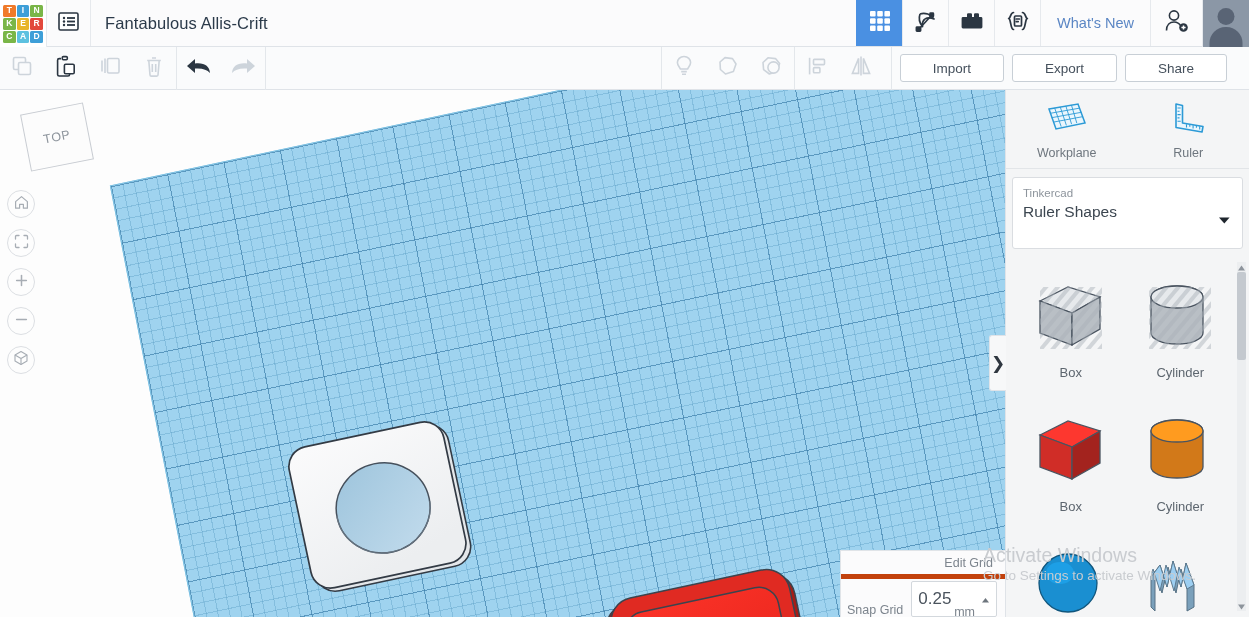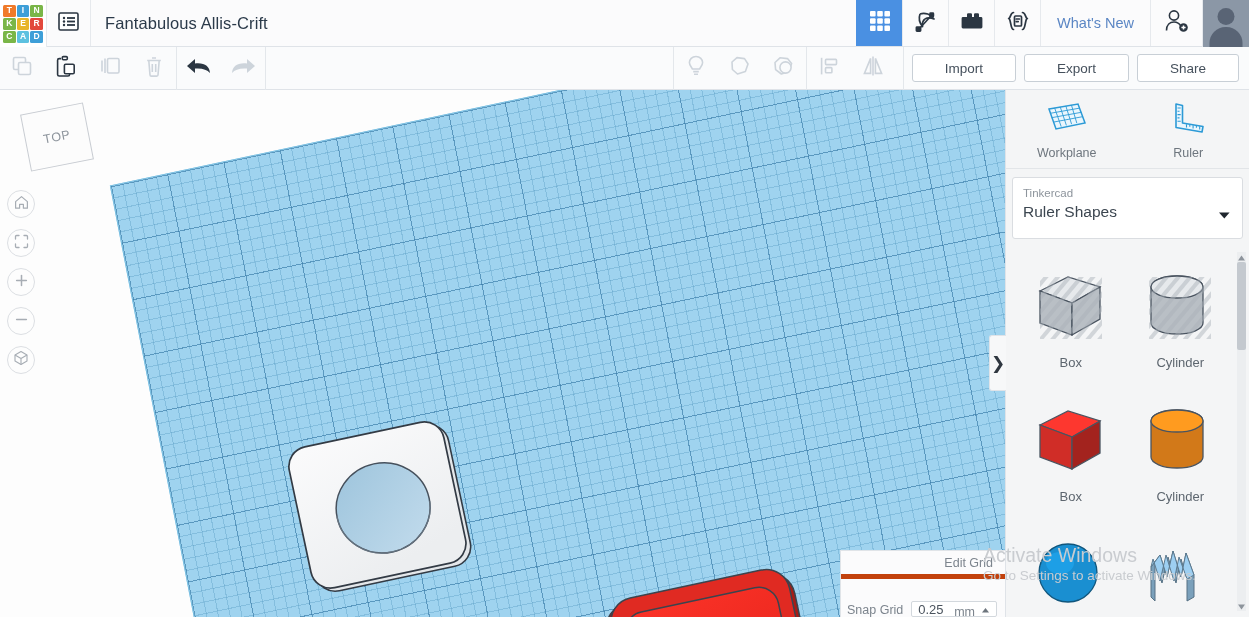--- a/index.html
+++ b/index.html
@@ -149,23 +149,23 @@
     background: #fbfbfc; border: 1px solid #e0e4e8; border-right: none; border-bottom: none;
   }
   .editgrid-row {
     height: 28px; display: flex; align-items: center; justify-content: flex-end;
     padding-right: 12px; border-bottom: 5px solid #c2410c;
   }
   .editgrid-btn { font-size: 12.5px; color: #7c848d; cursor: pointer; }
   .snap-row { height: 38px; display: flex; align-items: flex-end; padding: 0 8px 0 6px; }
   .snap-label { font-size: 12.5px; color: #7c848d; margin-right: 8px; white-space: nowrap; }
   .snap-select {
-    flex: 1; height: 16px; border: 1px solid #d3d8dd; background: #fff; border-radius: 2px;
+    flex: 1; height: 36px; border: 1px solid #d3d8dd; background: #fff; border-radius: 2px;
     display: flex; align-items: center; justify-content: space-between; padding: 0 6px;
-    font-size: 13px; color: #4a535d; cursor: pointer;
+    font-size: 17px; color: #4a535d; cursor: pointer;
   }
   .snap-unit {
     position: absolute; right: 30px; bottom: -2px; font-size: 12.5px; color: #7c848d;
   }
 
   
   .rpanel {
     position: absolute; top: 90px; right: 0; width: 244px; height: 527px;
     background: #f4f5f6; border-left: 1px solid #dfe3e8;
     display: flex; flex-direction: column;
@@ -174,21 +174,21 @@
     height: 79px; display: flex; background: #f4f5f6; border-bottom: 1px solid #e2e5e8; justify-content: space-between;
   }
   .rp-tool {
     flex: 1; display: flex; flex-direction: column; align-items: center; justify-content: center;
     gap: 5px; cursor: pointer;
   }
   .rp-tool-label { font-size: 12.5px; color: #6e767e; }
   .rp-dd-wrap { padding: 8px 6px 7px 6px; }
   .rp-dd {
     background: #fff; border: 1px solid #dadde1; border-radius: 3px;
-    padding: 7px 10px 14px 10px; position: relative; cursor: pointer;
+    padding: 7px 10px 24px 10px; position: relative; cursor: pointer;
   }
   .rp-dd-sub { font-size: 11.5px; color: #8d949c; line-height: 1.4; }
   .rp-dd-main { font-size: 15.5px; color: #3c4650; line-height: 1.45; }
   .rp-dd-arrow { position: absolute; right: 11px; top: 50%; transform: translateY(-2px); }
   .rp-shapes {
     flex: 1; position: relative; background: #f4f5f6; overflow: hidden;
     padding: 6px 0 0 0;
   }
   .shape-grid {
     display: grid; grid-template-columns: 1fr 1fr;
@@ -460,21 +460,21 @@
             </g>
           </svg>
         </span>
       </div>
     </div>
 
     <div class="t2-sep" style="margin-left:8px"></div>
 
     <div class="t2-textbtn">Import</div>
     <div class="t2-textbtn">Export</div>
-    <div class="t2-textbtn" style="margin-right:10px">Share</div>
+    <div class="t2-textbtn" style="margin-right:22px">Share</div>
   </div>
 
   <div class="canvas">
 
     <div class="workplane">
       <div class="grid-minor"></div>
       <div class="grid-major"></div>
     </div>
 
     <div class="obj-white">

